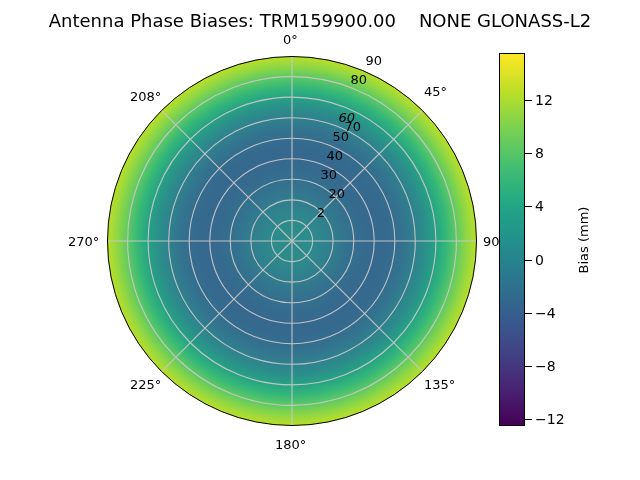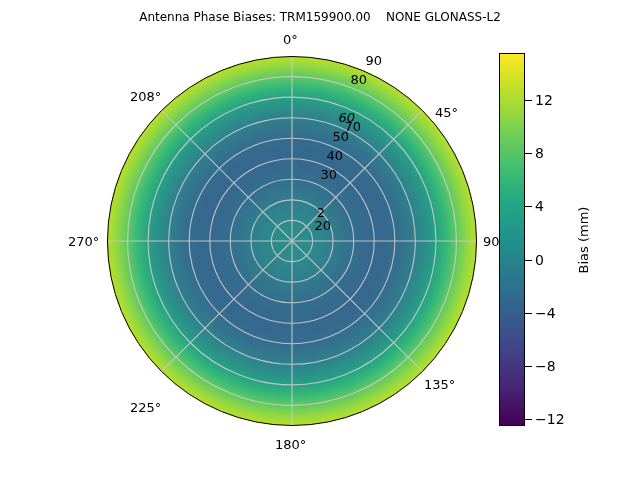--- a/index.html
+++ b/index.html
@@ -10,21 +10,21 @@
     overflow:hidden;
     position:relative;
   }
   #root{position:absolute;left:0;top:0;width:640px;height:480px;}
 
   
   .title{
     position:absolute;
     left:0;top:10px;width:640px;
     text-align:center;
-    font-size:12px;
+    font-size:18px;
     color:#000000;
     white-space:pre;
     letter-spacing:0px;
   }
 
   
   .polar-wrap{
     position:absolute;
     left:107px;top:56px;
     width:370px;height:370px;
@@ -135,30 +135,30 @@
         <line x1="185" y1="185" x2="315.8" y2="315.8"></line>
         <line x1="185" y1="185" x2="54.2" y2="315.8"></line>
         <line x1="185" y1="185" x2="54.2" y2="54.2"></line>
       </g>
     </svg>
 
     <div class="polar-outline"></div>
   </div>
 
   <div class="ang-label" style="left:283px;top:32px;">0°</div>
-  <div class="ang-label" style="left:424px;top:105px;margin-left:11px;">45°</div>
+  <div class="ang-label" style="left:424px;top:84px;">45°</div>
   <div class="ang-label" style="left:483px;top:234px;">90</div>
   <div class="ang-label" style="left:424px;top:377px;">135°</div>
   <div class="ang-label" style="left:275px;top:437px;">180°</div>
-  <div class="ang-label" style="left:130px;top:377px;margin-top:23px;">225°</div>
+  <div class="ang-label" style="left:130px;top:377px;">225°</div>
   <div class="ang-label" style="left:68px;top:234px;text-align:right;">270°</div>
   <div class="ang-label" style="left:130px;top:89px;">208°</div>
 
   <div class="rad-label" style="left:299px;top:205px;width:26px;">2</div>
-  <div class="rad-label" style="left:305px;top:186px;width:26px;margin-top:32px;">20</div>
+  <div class="rad-label" style="left:319px;top:186px;width:26px;">20</div>
   <div class="rad-label" style="left:311px;top:167px;width:26px;">30</div>
   <div class="rad-label" style="left:317px;top:148px;width:26px;">40</div>
   <div class="rad-label" style="left:323px;top:129px;width:26px;">50</div>
   <div class="rad-label" style="left:329px;top:110px;width:26px;font-style:italic;">60</div>
   <div class="rad-label" style="left:335px;top:91px;width:26px;margin-top:28px;">70</div>
   <div class="rad-label" style="left:341px;top:72px;width:26px;">80</div>
   <div class="rad-label" style="left:356px;top:53px;width:26px;">90</div>
 
   <div class="cbar-box">
     <div class="cbar-grad" id="cbar-grad" style="background: linear-gradient(rgb(253, 231, 37) 0%, rgb(189, 223, 38) 10%, rgb(122, 209, 81) 20%, rgb(68, 191, 112) 30%, rgb(34, 168, 132) 40%, rgb(33, 145, 140) 50%, rgb(42, 120, 142) 60%, rgb(53, 95, 141) 70%, rgb(65, 68, 135) 80%, rgb(72, 36, 117) 90%, rgb(68, 1, 84) 100%);"></div>

